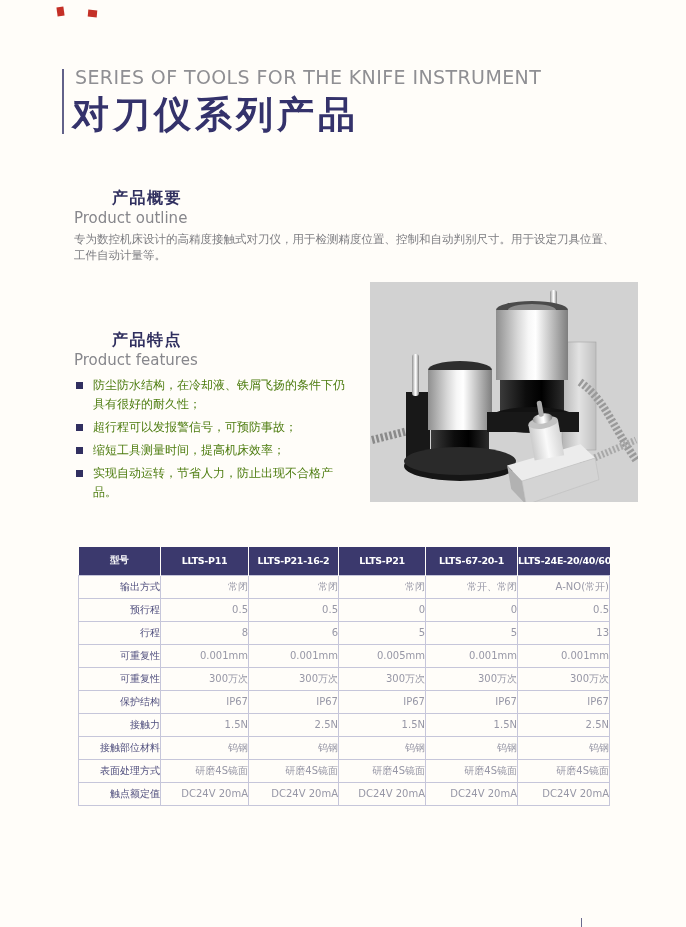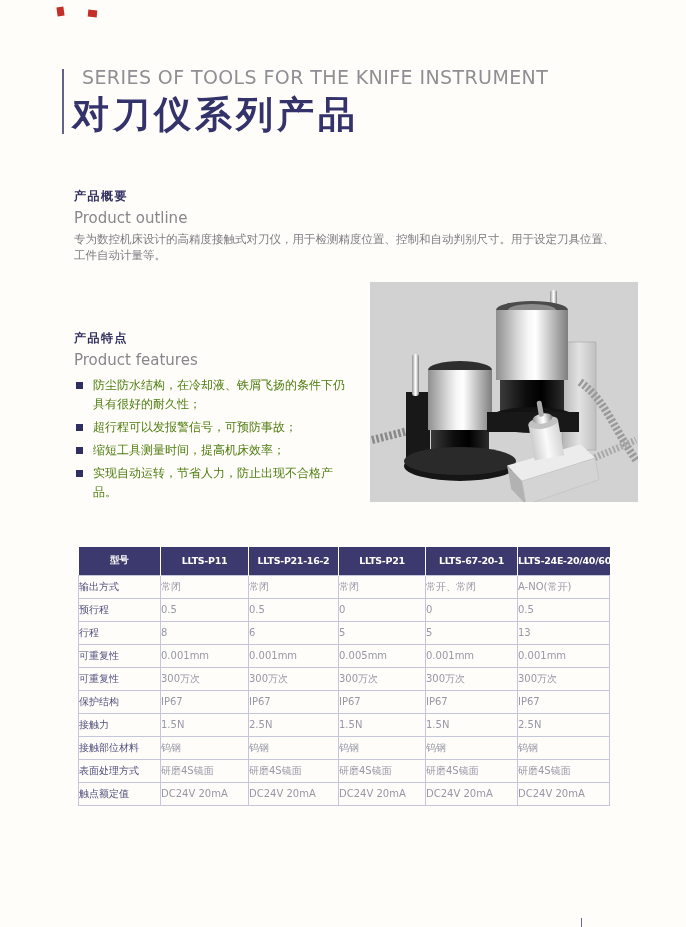--- a/index.html
+++ b/index.html
@@ -11,29 +11,29 @@
   }
   
   .red-mark { position:absolute; background:#c43027; }
   .red-mark.m1 { left:57px; top:7px;  width:7px; height:9px; transform:rotate(-8deg); }
   .red-mark.m2 { left:88px; top:10px; width:9px; height:7px; transform:rotate(5deg); }
 
   
   .head-bar { position:absolute; left:62px; top:69px; width:2px; height:65px; background:#62628a; }
   .en-title {
     position:absolute; left:75px; top:66px; font-size:19px; color:#8f8f93;
-    letter-spacing:0.4px; white-space:nowrap; font-weight:400;margin-left:7px;
+    letter-spacing:0.4px; white-space:nowrap; font-weight:400;
   }
   .cn-title {
     position:absolute; left:72px; top:90px; font-size:37px; font-weight:bold;
     color:#34326b; letter-spacing:4px; white-space:nowrap;
   }
 
   
-  .sec-cn { position:absolute; font-size:12px; font-weight:bold; color:#302f5f; letter-spacing:1.5px; }
+  .sec-cn { position:absolute; font-size:16px; font-weight:bold; color:#302f5f; letter-spacing:1.5px;margin-left:38px; }
   .sec-en { position:absolute; font-size:15px; color:#87878c; font-weight:400; }
 
   .outline-cn { left:74px; top:188px; }
   .outline-en { left:74px; top:209px; }
   .outline-body {
     position:absolute; left:74px; top:231px; width:545px;
     font-size:11.5px; color:#7c7c80; line-height:16px;
   }
 
   .features-cn { left:74px; top:330px; }
@@ -53,21 +53,21 @@
   
   .spec { position:absolute; left:78px; top:547px; }
   table { border-collapse:collapse; table-layout:fixed; width:531px; }
   thead th {
     background:#3b396d; color:#ffffff; font-size:9.5px; font-weight:bold;
     height:28px; border-right:1px solid #fffdf9; letter-spacing:-0.3px;
     text-align:center; overflow:hidden; white-space:nowrap;
   }
   thead th:last-child { border-right:none;text-align:right; }
   tbody th, tbody td {
-    height:23px; border:1px solid #c6c6da; text-align:left;
+    height:23px; border:1px solid #c6c6da; text-align:right;
     font-size:10px; white-space:nowrap; overflow:hidden;
   }
   tbody th { color:#504f7e; font-weight:normal; }
   tbody td { color:#9797a6; }
 
   
   .footer { position:absolute; right:74px; top:874px; display:flex; align-items:flex-start;margin-top:44px; }
   .footer .brand { padding-top:8px; font-size:11px; color:#60607c; letter-spacing:0.5px; white-space:nowrap; }
   .footer .divider { width:1px; height:53px; background:#6a6a8e; margin:0 8px; }
   .footer .pagenum { padding-top:8px; font-size:16px; color:#3c3a70; font-weight:bold; }

